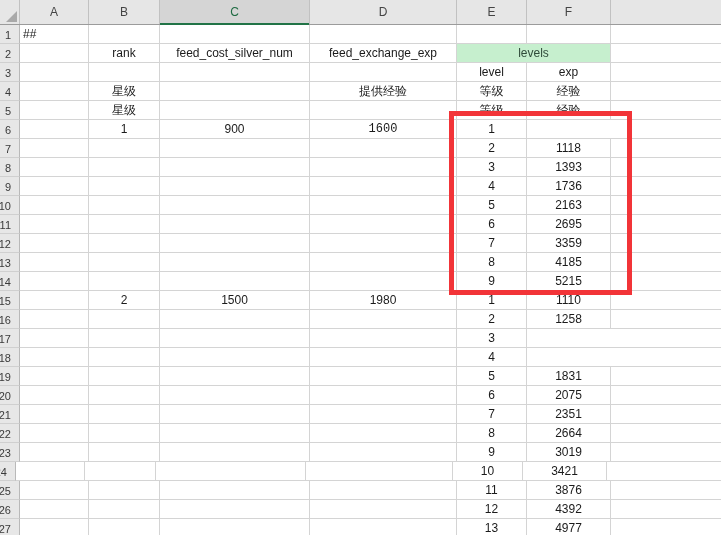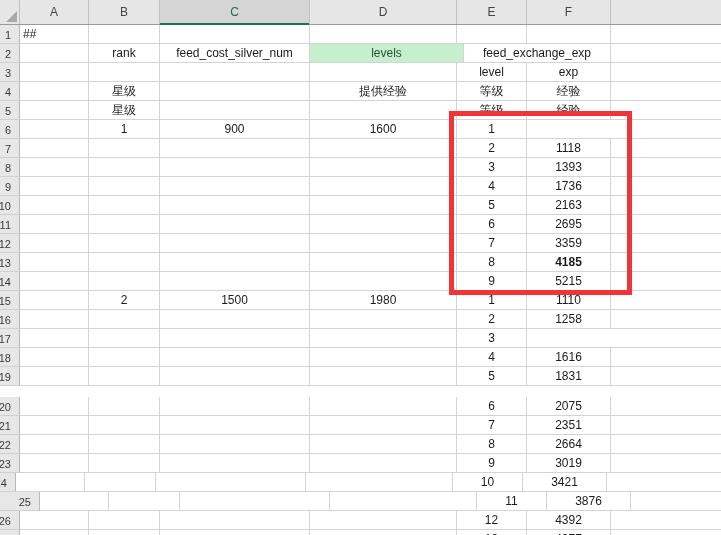--- a/index.html
+++ b/index.html
@@ -72,22 +72,22 @@
       <div class="cell" style="width: 84px;"></div>
       <div class="cell last" style="flex: 1 1 0%;"></div>
     </div>
     <div class="row" style="height: 19px;">
       <div class="row-header" style="width: 20px;">
         <span>2</span>
       </div>
       <div class="cell left" style="width: 69px;"></div>
       <div class="cell" style="width: 71px;">rank</div>
       <div class="cell" style="width: 150px;">feed_cost_silver_num</div>
+      <div class="cell" style="width: 147px;">feed_exchange_exp</div>
       <div class="cell" style="background: rgb(198, 239, 206); color: rgb(47, 75, 58); width: 154px;">levels</div>
-      <div class="cell" style="width: 147px;">feed_exchange_exp</div>
       <div class="cell last" style="flex: 1 1 0%;"></div>
     </div>
     <div class="row" style="height: 19px;">
       <div class="row-header" style="width: 20px;">
         <span>3</span>
       </div>
       <div class="cell left" style="width: 69px;"></div>
       <div class="cell" style="width: 71px;"></div>
       <div class="cell" style="width: 150px;"></div>
       <div class="cell" style="width: 147px;"></div>
@@ -119,21 +119,21 @@
       <div class="cell" style="width: 84px;">经验</div>
       <div class="cell last" style="flex: 1 1 0%;"></div>
     </div>
     <div class="row" style="height: 19px;">
       <div class="row-header" style="width: 20px;">
         <span>6</span>
       </div>
       <div class="cell left" style="width: 69px;"></div>
       <div class="cell" style="width: 71px;">1</div>
       <div class="cell" style="width: 150px;">900</div>
-      <div class="cell" style="width: 147px;">1600</div>
+      <div class="cell" style="width: 147px; font-family: Liberation Mono, monospace;">1600</div>
       <div class="cell" style="width: 70px;">1</div>
       <div class="cell last" style="flex: 1 1 0%;"></div>
     </div>
     <div class="row" style="height: 19px;">
       <div class="row-header" style="width: 20px;">
         <span>7</span>
       </div>
       <div class="cell left" style="width: 69px;"></div>
       <div class="cell" style="width: 71px;"></div>
       <div class="cell" style="width: 150px;"></div>
@@ -204,21 +204,21 @@
     </div>
     <div class="row" style="height: 19px;">
       <div class="row-header" style="width: 20px;">
         <span>13</span>
       </div>
       <div class="cell left" style="width: 69px;"></div>
       <div class="cell" style="width: 71px;"></div>
       <div class="cell" style="width: 150px;"></div>
       <div class="cell" style="width: 147px;"></div>
       <div class="cell" style="width: 70px;">8</div>
-      <div class="cell" style="width: 84px; font-weight: bold;">4185</div>
+      <div class="cell" style="width: 84px;">4185</div>
       <div class="cell last" style="flex: 1 1 0%;"></div>
     </div>
     <div class="row" style="height: 19px;">
       <div class="row-header" style="width: 20px;">
         <span>14</span>
       </div>
       <div class="cell left" style="width: 69px;"></div>
       <div class="cell" style="width: 71px;"></div>
       <div class="cell" style="width: 150px;"></div>
       <div class="cell" style="width: 147px;"></div>
@@ -263,36 +263,35 @@
     </div>
     <div class="row" style="height: 19px;">
       <div class="row-header" style="width: 20px;">
         <span>18</span>
       </div>
       <div class="cell left" style="width: 69px;"></div>
       <div class="cell" style="width: 71px;"></div>
       <div class="cell" style="width: 150px;"></div>
       <div class="cell" style="width: 147px;"></div>
       <div class="cell" style="width: 70px;">4</div>
-      <div class="cell" style="width: 84px;">1616</div>
       <div class="cell last" style="flex: 1 1 0%;"></div>
     </div>
     <div class="row" style="height: 19px;">
       <div class="row-header" style="width: 20px;">
         <span>19</span>
       </div>
       <div class="cell left" style="width: 69px;"></div>
       <div class="cell" style="width: 71px;"></div>
       <div class="cell" style="width: 150px;"></div>
       <div class="cell" style="width: 147px;"></div>
       <div class="cell" style="width: 70px;">5</div>
       <div class="cell" style="width: 84px;">1831</div>
       <div class="cell last" style="flex: 1 1 0%;"></div>
     </div>
-    <div class="row" style="height: 19px; margin-top: 11px;">
+    <div class="row" style="height: 19px;">
       <div class="row-header" style="width: 20px;">
         <span>20</span>
       </div>
       <div class="cell left" style="width: 69px;"></div>
       <div class="cell" style="width: 71px;"></div>
       <div class="cell" style="width: 150px;"></div>
       <div class="cell" style="width: 147px;"></div>
       <div class="cell" style="width: 70px;">6</div>
       <div class="cell" style="width: 84px;">2075</div>
       <div class="cell last" style="flex: 1 1 0%;"></div>
@@ -339,21 +338,21 @@
       </div>
       <div class="cell left" style="width: 69px;"></div>
       <div class="cell" style="width: 71px;"></div>
       <div class="cell" style="width: 150px;"></div>
       <div class="cell" style="width: 147px;"></div>
       <div class="cell" style="width: 70px;">10</div>
       <div class="cell" style="width: 84px;">3421</div>
       <div class="cell last" style="flex: 1 1 0%;"></div>
     </div>
     <div class="row" style="height: 19px;">
-      <div class="row-header" style="width: 40px;">
+      <div class="row-header" style="width: 20px;">
         <span>25</span>
       </div>
       <div class="cell left" style="width: 69px;"></div>
       <div class="cell" style="width: 71px;"></div>
       <div class="cell" style="width: 150px;"></div>
       <div class="cell" style="width: 147px;"></div>
       <div class="cell" style="width: 70px;">11</div>
       <div class="cell" style="width: 84px;">3876</div>
       <div class="cell last" style="flex: 1 1 0%;"></div>
     </div>

